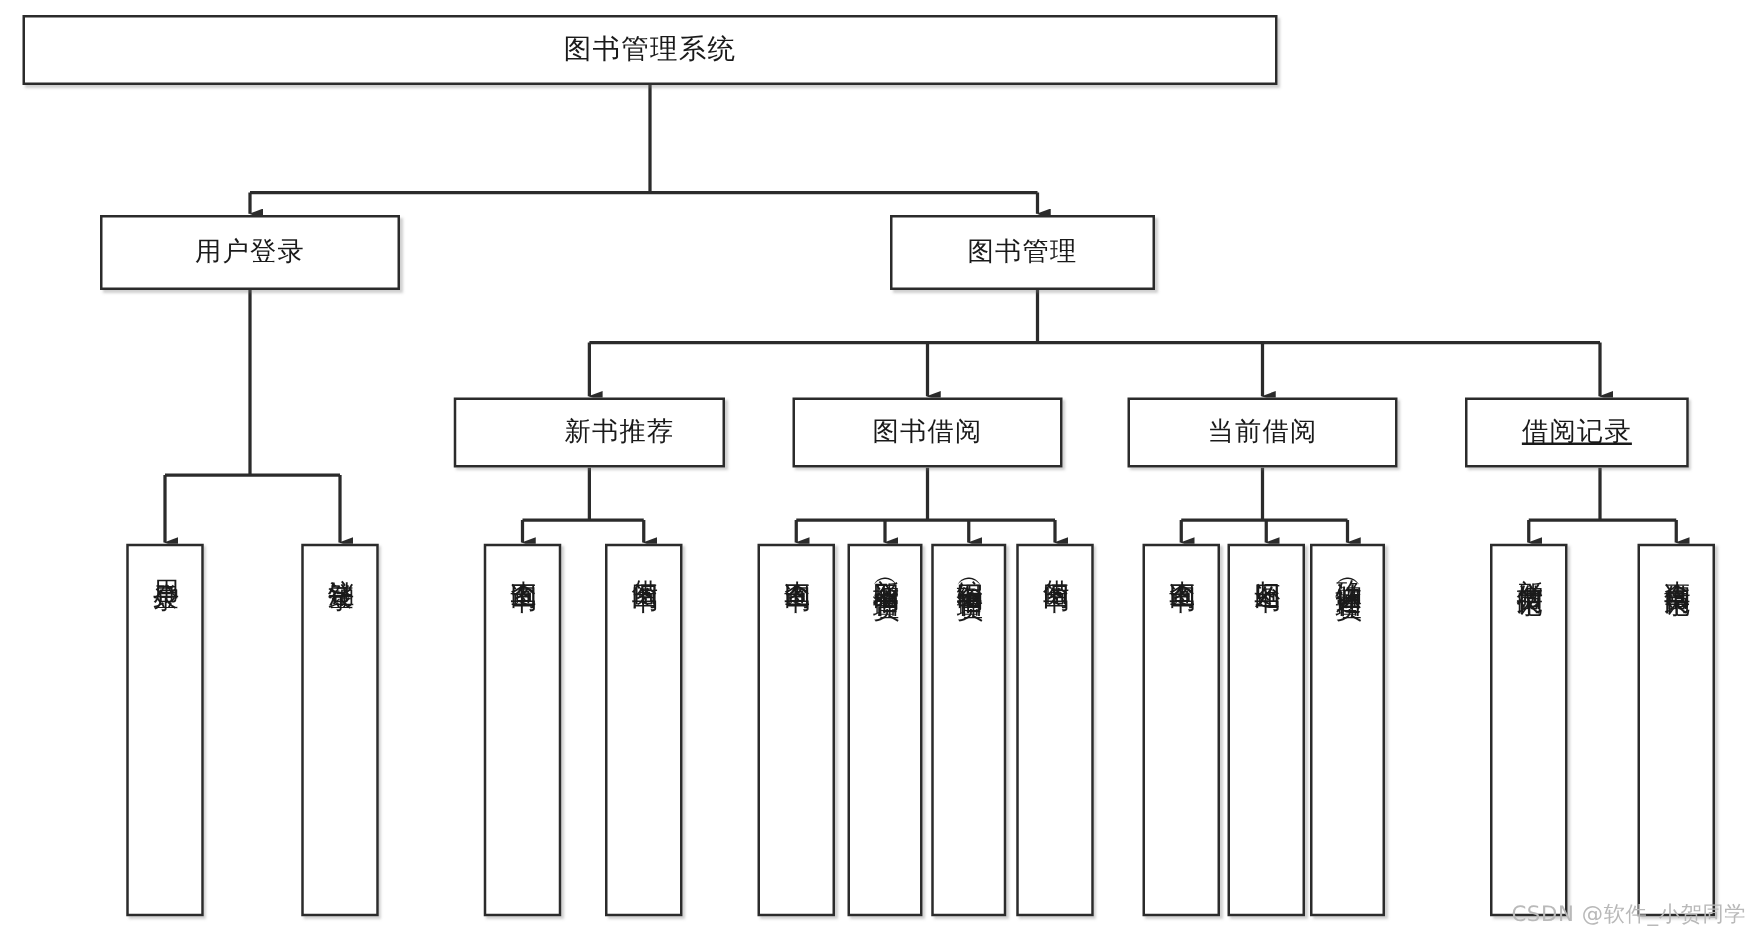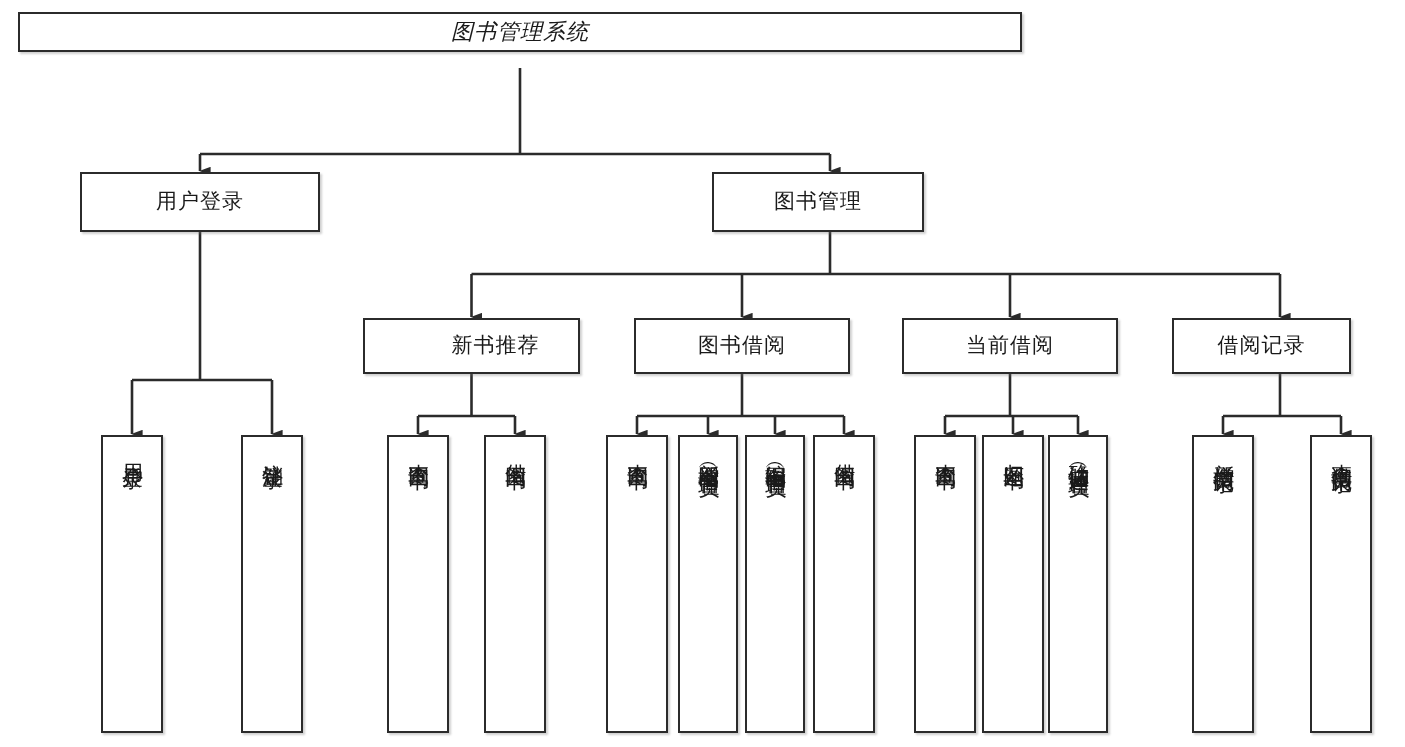--- a/index.html
+++ b/index.html
@@ -111,39 +111,39 @@
         <path d="M1013,416 L1013,434" marker-end="url(#arrow)"></path>
         <path d="M1078,416 L1078,434" marker-end="url(#arrow)"></path>
         <path d="M1280,374 L1280,416"></path>
         <path d="M1223,416 L1341,416"></path>
         <path d="M1223,416 L1223,434" marker-end="url(#arrow)"></path>
         <path d="M1341,416 L1341,434" marker-end="url(#arrow)"></path>
       </g>
   </svg>
 
   <div id="nodes">
-      <div class="node root horiz" style="left: 18px; top: 12px; width: 1004px; height: 40px; font-style: italic;">
+      <div class="node root horiz" style="left: 18px; top: 12px; width: 1004px; height: 56px;">
         <span>图书管理系统</span>
       </div>
       <div class="node lvl2 horiz" style="left: 80px; top: 172px; width: 240px; height: 60px;">
         <span>用户登录</span>
       </div>
       <div class="node lvl2 horiz" style="left: 712px; top: 172px; width: 212px; height: 60px;">
         <span>图书管理</span>
       </div>
       <div class="node lvl3 horiz" style="left: 363px; top: 318px; width: 217px; height: 56px; padding-left: 48px;">
         <span>新书推荐</span>
       </div>
       <div class="node lvl3 horiz" style="left: 634px; top: 318px; width: 216px; height: 56px;">
         <span>图书借阅</span>
       </div>
       <div class="node lvl3 horiz" style="left: 902px; top: 318px; width: 216px; height: 56px; justify-content: center;">
         <span>当前借阅</span>
       </div>
-      <div class="node lvl3 horiz" style="left: 1172px; top: 318px; width: 179px; height: 56px;">
+      <div class="node lvl3 horiz" style="left: 1172px; top: 318px; width: 179px; height: 56px; text-decoration: underline;">
         <span>借阅记录</span>
       </div>
       <div class="node leaf vert" style="left: 101px; top: 435px; width: 62px; height: 298px;">
         <span class="vlabel">用户登录</span>
       </div>
       <div class="node leaf vert" style="left: 241px; top: 435px; width: 62px; height: 298px;">
         <span class="vlabel">注销登录</span>
       </div>
       <div class="node leaf vert" style="left: 387px; top: 435px; width: 62px; height: 298px;">
         <span class="vlabel">查询图书</span>
@@ -173,13 +173,14 @@
         <span class="vlabel">确认归还（管理员）</span>
       </div>
       <div class="node leaf vert" style="left: 1192px; top: 435px; width: 62px; height: 298px;">
         <span class="vlabel">新增借阅记录</span>
       </div>
       <div class="node leaf vert" style="left: 1310px; top: 435px; width: 62px; height: 298px;">
         <span class="vlabel">查询借阅记录</span>
       </div>
     </div>
 
+  <div class="watermark">CSDN @软件_小贺同学</div>
 </div>
 
 </body></html>

